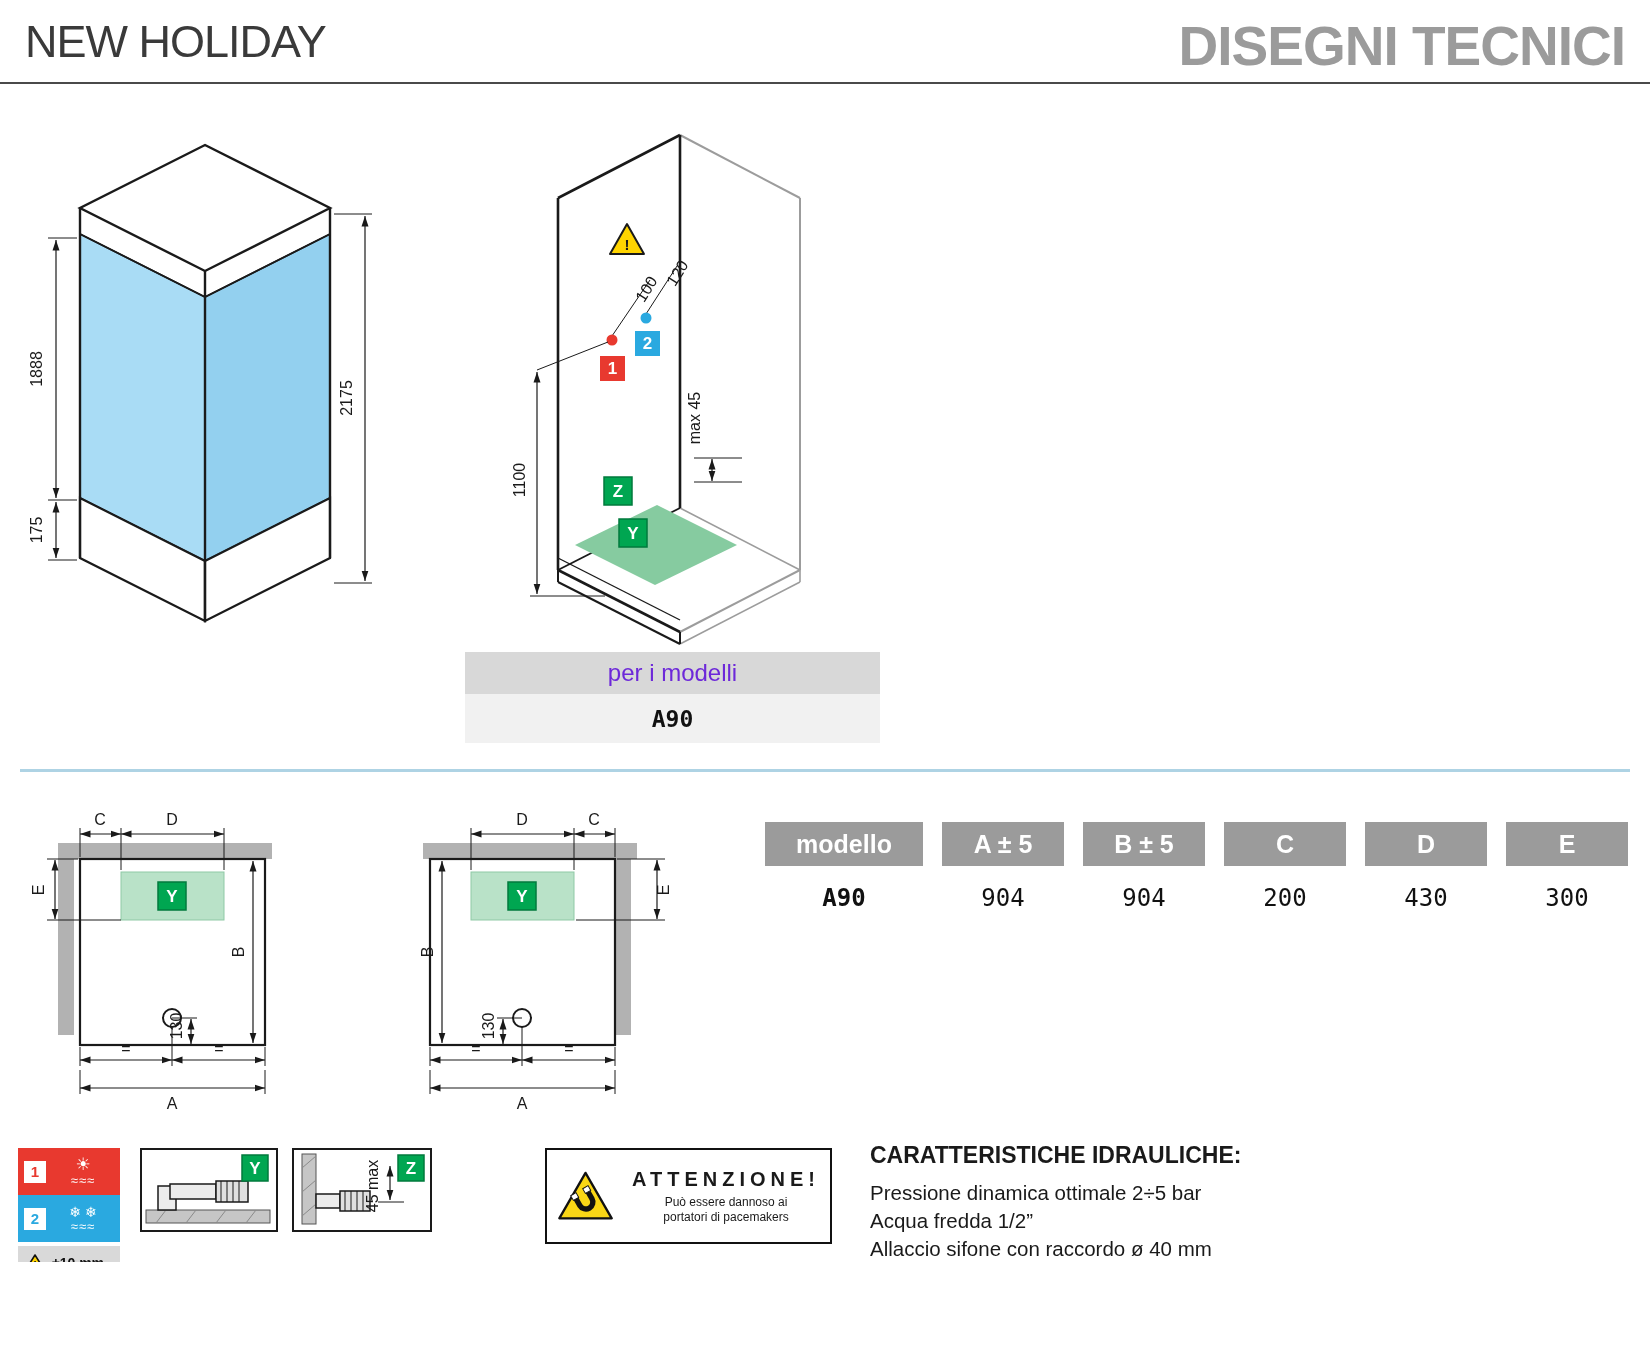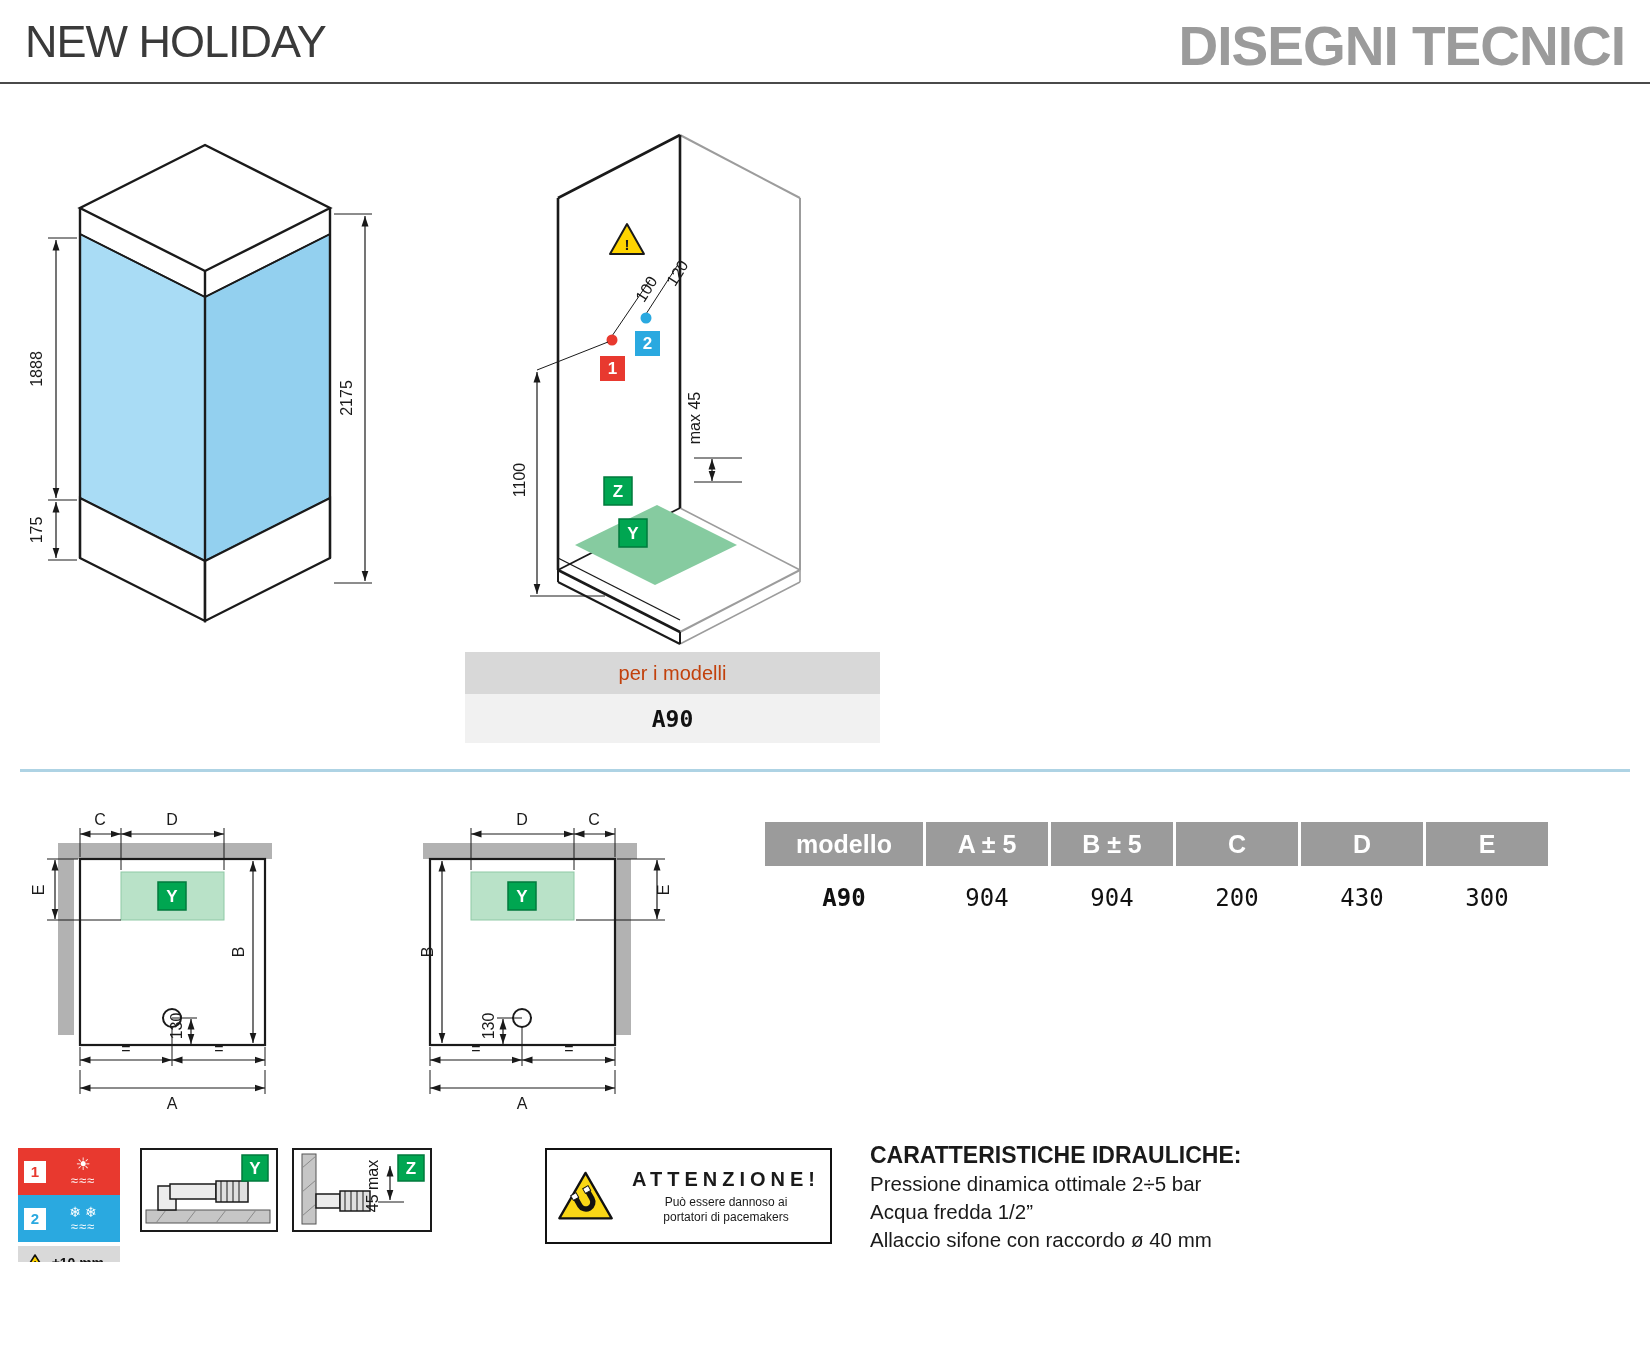--- a/index.html
+++ b/index.html
@@ -8,30 +8,30 @@
   .page{position:relative;width:1650px;height:1262px;background:#fff;overflow:hidden}
 
   .title{position:absolute;left:25px;top:16px;font-size:45px;font-weight:normal;color:#3a3a3a;letter-spacing:-1px}
   .section{position:absolute;right:25px;top:14px;font-size:55px;font-weight:bold;color:#9b9b9b;letter-spacing:-1px}
   .rule-top{position:absolute;left:0;top:82px;width:1650px;height:2px;background:#4a4a4a}
 
   .iso-cabin{position:absolute;left:20px;top:128px}
   .iso-install{position:absolute;left:500px;top:118px}
 
   .models{position:absolute;left:465px;top:652px;width:415px}
-  .models-caption{height:42px;background:#d8d8d8;display:flex;align-items:center;justify-content:center;font-size:20px;color:#c2410c}
+  .models-caption{height:42px;background:#d8d8d8;display:flex;align-items:center;justify-content:center;font-size:24px;color:#6d28d9}
   .models-value{height:49px;background:#f1f1f1;display:flex;align-items:center;justify-content:center;font-family:"DejaVu Sans Mono",monospace;font-weight:bold;font-size:23px;color:#111}
 
   .divider-blue{position:absolute;left:20px;top:769px;width:1610px;height:3px;background:#aed3e4}
 
   .plan-left{position:absolute;left:25px;top:798px}
   .plan-right{position:absolute;left:395px;top:798px}
 
   .spec-table{position:absolute;left:765px;top:822px;width:783px}
-  .t-head,.t-row{display:grid;grid-template-columns:158px 122px 122px 122px 122px 122px;column-gap:3px}
+  .t-head,.t-row{display:grid;grid-template-columns:158px 122px 122px 122px 122px 122px;column-gap:19px}
   .th{background:#9b9b9b;color:#fff;font-weight:bold;font-size:25px;height:44px;display:flex;align-items:center;justify-content:center}
   .td{font-family:"DejaVu Sans Mono",monospace;font-size:24px;color:#111;text-align:center;padding-top:18px}
   .td-model{font-weight:bold}
 
   
   .dim{stroke:#1a1a1a;stroke-width:1.2;fill:none}
   .ext{stroke:#1a1a1a;stroke-width:1;fill:none}
   .dimlbl{font-family:"Liberation Sans",sans-serif;font-size:16px;fill:#1a1a1a}
   .marklbl{font-family:"Liberation Sans",sans-serif;font-size:17px;font-weight:bold;fill:#fff;text-anchor:middle}
   .wall{fill:#b2b2b2}
@@ -49,21 +49,21 @@
   .twave{font-size:13px;letter-spacing:1px;margin-top:1px}
   .tol-box{position:absolute;left:18px;top:1246px;width:102px;height:34px;background:#d9d9d9;display:flex;align-items:center;gap:5px;padding-left:5px;font-size:14px;font-weight:bold;color:#111}
   .pipe-box{position:absolute;border:2px solid #1a1a1a;background:#fff}
   .ybox{left:140px;top:1148px;width:138px;height:84px}
   .zbox{left:292px;top:1148px;width:140px;height:84px}
   .att-box{position:absolute;left:545px;top:1148px;width:287px;height:96px;border:2.5px solid #111;display:flex;align-items:center;gap:18px;padding:6px 10px;background:#fff}
   .att-text{flex:1;text-align:center}
   .att-title{font-size:20px;font-weight:bold;letter-spacing:5px;margin-bottom:4px;white-space:nowrap}
   .att-line{font-size:12px;line-height:1.2}
   .hyd{position:absolute;left:870px;top:1142px}
-  .hyd-title{font-size:23px;font-weight:bold;margin-bottom:1px}
+  .hyd-title{font-size:23px;font-weight:bold;margin-bottom:10px}
   .hyd-line{font-size:20.5px;line-height:1.36}
   .rule-bottom{position:absolute;left:20px;top:1330px;width:1610px;height:2px;background:#9a9a9a}
 </style>
 </head>
 <body>
 
 <div class="page">
 
   <div class="title">NEW HOLIDAY</div>
   <div class="section">DISEGNI TECNICI</div>

